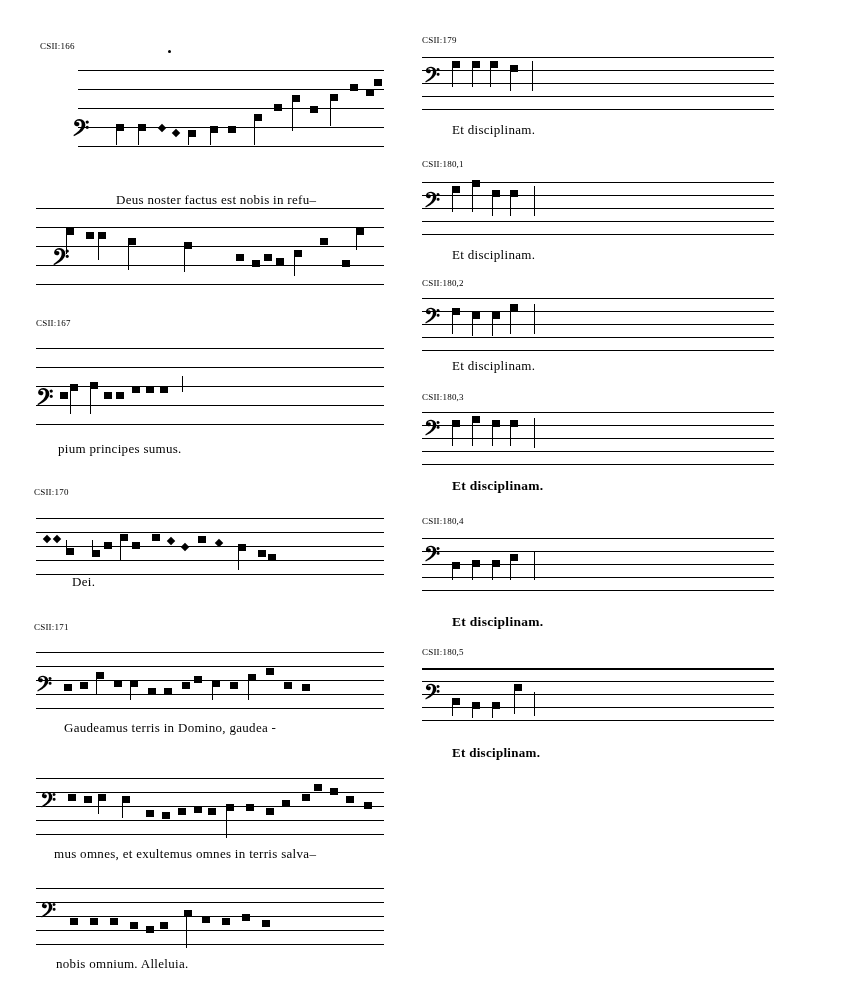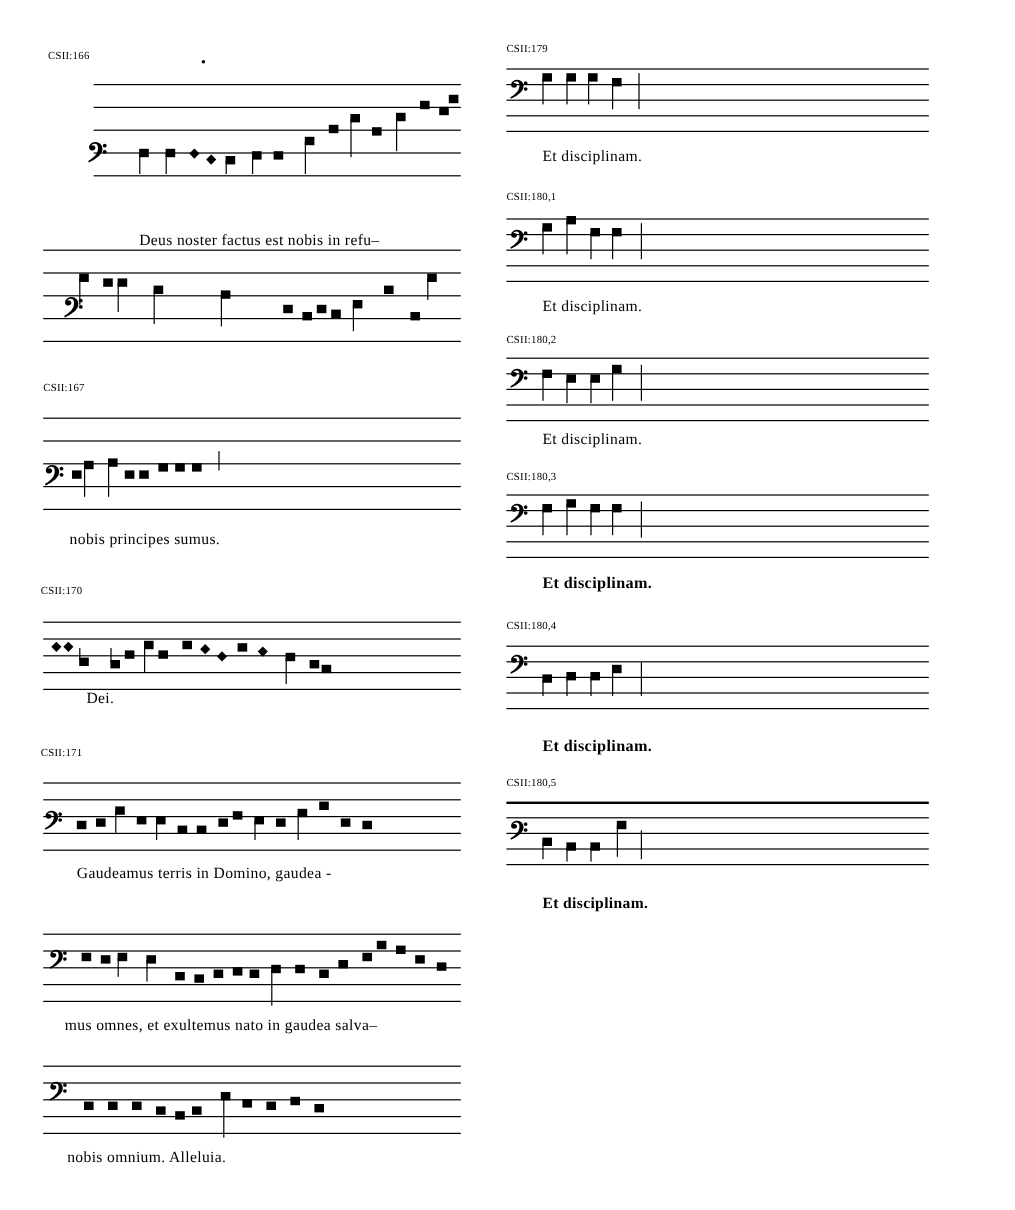--- a/index.html
+++ b/index.html
@@ -190,21 +190,21 @@
       <div class="note punctum" style="left:54px; top:34px;"></div>
       <div class="stem" style="left:54px; top:38px; height:28px;"></div>
       <div class="note punctum" style="left:68px; top:44px;"></div>
       <div class="note punctum" style="left:80px; top:44px;"></div>
       <div class="note punctum" style="left:96px; top:38px;"></div>
       <div class="note punctum" style="left:110px; top:38px;"></div>
       <div class="note punctum" style="left:124px; top:38px;"></div>
       <div class="stem" style="left:146px; top:28px; height:16px;"></div>
     </div>
 
-    <div class="lyrics" style="left:58px; top:441px;">nobis principes sumus.</div>
+    <div class="lyrics" style="left:58px; top:441px;">pium principes sumus.</div>
 
     <div class="siglum" style="left:34px; top:487px;">CSII:170</div>
 
     <div class="staff" style="left:36px; top:518px; width:348px; height:57px;">
       <div class="line" style="top:0px;"></div>
       <div class="line" style="top:14px;"></div>
       <div class="line" style="top:28px;"></div>
       <div class="line" style="top:42px;"></div>
       <div class="line" style="top:56px;"></div>
 
@@ -290,21 +290,21 @@
       <div class="note punctum" style="left:210px; top:26px;"></div>
       <div class="note punctum" style="left:230px; top:30px;"></div>
       <div class="note punctum" style="left:246px; top:22px;"></div>
       <div class="note punctum" style="left:266px; top:16px;"></div>
       <div class="note punctum" style="left:278px; top:6px;"></div>
       <div class="note punctum" style="left:294px; top:10px;"></div>
       <div class="note punctum" style="left:310px; top:18px;"></div>
       <div class="note punctum" style="left:328px; top:24px;"></div>
     </div>
 
-    <div class="lyrics" style="left:54px; top:846px;">mus omnes, et exultemus nato  in  gaudea  salva–</div>
+    <div class="lyrics" style="left:54px; top:846px;">mus omnes, et exultemus omnes  in  terris  salva–</div>
 
     <div class="staff" style="left:36px; top:888px; width:348px; height:57px;">
       <div class="line" style="top:0px;"></div>
       <div class="line" style="top:14px;"></div>
       <div class="line" style="top:28px;"></div>
       <div class="line" style="top:42px;"></div>
       <div class="line" style="top:56px;"></div>
 
       <div class="clef" style="left:4px; top:12px; font-size:25px;">𝄢</div>
 

